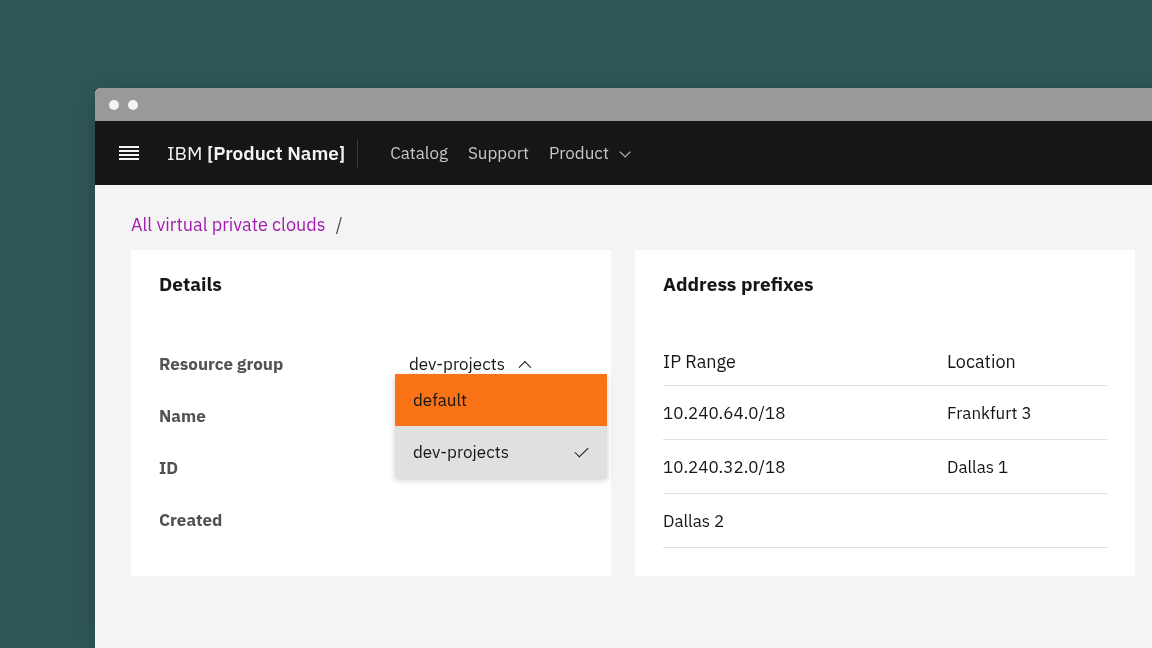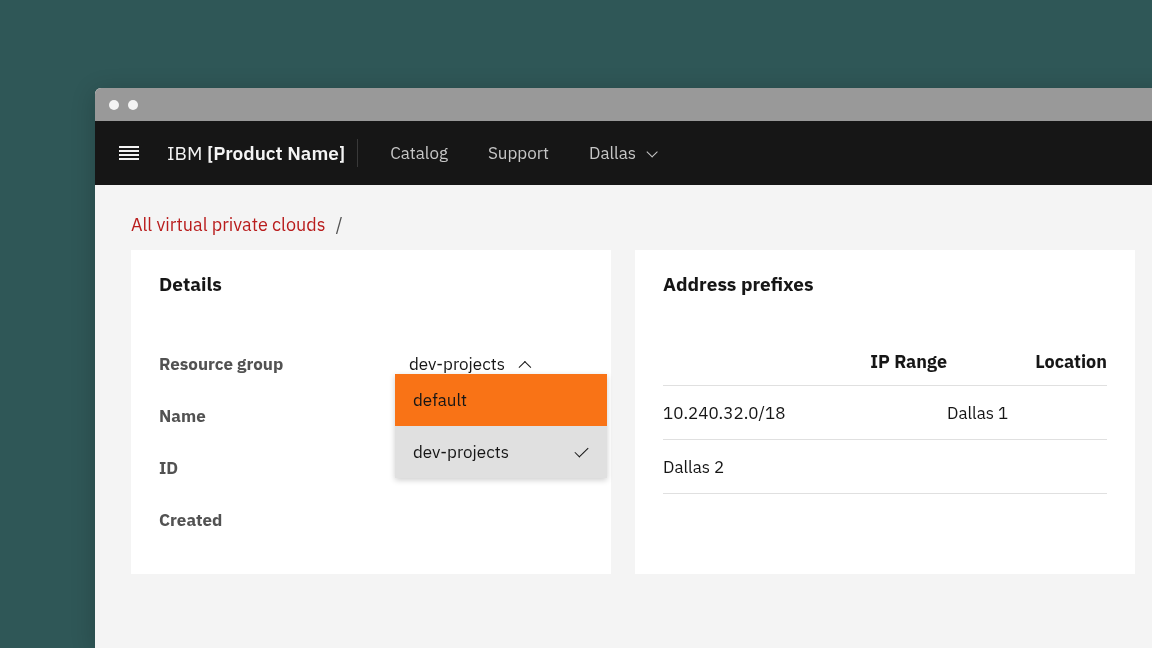--- a/index.html
+++ b/index.html
@@ -6,47 +6,47 @@
     body { background: #2f5757; width: 1152px; height: 648px; overflow: hidden; }
     .window { position: absolute; left: 95px; top: 88px; width: 1080px; background: #fff; border-radius: 6px 6px 0 0; box-shadow: 0 4px 24px rgba(0,0,0,0.2); }
     .titlebar { height: 33px; background: #999; border-radius: 6px 6px 0 0; display: flex; align-items: center; padding: 0 14px; gap: 9px; }
     .titlebar .dot { width: 10px; height: 10px; border-radius: 50%; background: #f4f4f4; }
     .header { height: 64px; background: #161616; display: flex; align-items: center; padding: 0 24px; color: #f4f4f4; }
     .menu-icon { width: 20px; height: 14px; display: flex; flex-direction: column; justify-content: space-between; margin-right: 28px; cursor: pointer; }
     .menu-icon span { display: block; height: 1.5px; background: #f4f4f4; }
     .brand { font-size: 19px; font-weight: 400; margin-right: 12px; }
     .brand b { font-weight: 600; }
     .header-divider { width: 1px; height: 28px; background: #393939; margin-right: 32px; }
-    .nav { display: flex; gap: 40px; }
+    .nav { display: flex; gap: 20px; }
     .nav-item { font-size: 17px; color: #c6c6c6; cursor: pointer; display: flex; align-items: center; gap: 10px; }
     .chevron-down-sm { width: 10px; height: 6px; }
     .chevron-down-sm::before { content: ''; display: block; width: 7px; height: 7px; border-right: 1.5px solid #c6c6c6; border-bottom: 1.5px solid #c6c6c6; transform: rotate(45deg) translateY(-3px); }
     .page { background: #f4f4f4; padding: 28px 36px 0; min-height: 463px; }
     .breadcrumb { font-size: 18px; margin-bottom: 14px; }
-    .breadcrumb a { color: #b91c1c; text-decoration: none; cursor: pointer; }
+    .breadcrumb a { color: #a21caf; text-decoration: none; cursor: pointer; }
     .breadcrumb .sep { color: #525252; margin: 0 6px; }
     .page-title { font-size: 38px; font-weight: 400; color: #161616; letter-spacing: 0; margin-bottom: 40px; }
     .cards { display: flex; gap: 24px; }
     .card { background: #fff; padding: 22px 28px 28px; }
     .card.details { width: 480px; position: relative; }
     .card.prefixes { width: 500px; }
     .card h2 { font-size: 19px; font-weight: 700; color: #161616; margin-bottom: 42px; }
     .detail-row { display: flex; align-items: center; height: 52px; }
     .detail-label { width: 250px; font-size: 17px; color: #525252; font-weight: bold; }
     .dropdown-trigger { display: flex; align-items: center; gap: 14px; font-size: 17px; color: #161616; cursor: pointer; }
     .chevron-up { width: 12px; height: 8px; }
     .chevron-up::before { content: ''; display: block; width: 8px; height: 8px; border-right: 1.5px solid #161616; border-bottom: 1.5px solid #161616; transform: rotate(-135deg) translate(-3px, -1px); }
     .dropdown-menu { position: absolute; left: 264px; top: 124px; width: 212px; background: #f97316; box-shadow: 0 2px 6px rgba(0,0,0,0.2); }
     .dropdown-item { height: 52px; padding: 0 18px; display: flex; align-items: center; justify-content: space-between; font-size: 17px; color: #161616; cursor: pointer; }
     .dropdown-item.selected { background: #e0e0e0; }
     .checkmark { width: 14px; height: 10px; }
     .checkmark::before { content: ''; display: block; width: 12px; height: 6px; border-left: 1.5px solid #161616; border-bottom: 1.5px solid #161616; transform: rotate(-45deg); }
     .table { width: 100%; }
     .table-header { display: flex; height: 48px; align-items: center; border-bottom: 1px solid #e0e0e0; }
-    .table-header .th { font-size: 18px; font-weight: 700; color: #161616; text-align: right; }
+    .table-header .th { font-size: 18px; font-weight: 400; color: #161616; }
     .table-row { display: flex; height: 54px; align-items: center; border-bottom: 1px solid #e0e0e0; }
     .table-row .td { font-size: 17px; color: #161616; }
     .col-ip { width: 284px; }
     .col-loc { flex: 1; }
   </style>
 </head>
 <body>
 
 <div class="window">
   <div class="titlebar">
@@ -62,21 +62,21 @@
         <span></span>
     </div>
     <div class="brand">
       <span>IBM </span><b>[Product Name]</b>
     </div>
     <div class="header-divider"></div>
     <div class="nav">
       <div class="nav-item">Catalog</div>
       <div class="nav-item">Support</div>
       <div class="nav-item">
-        <span>Dallas</span>
+        <span>Product</span>
         <span class="chevron-down-sm"></span>
       </div>
     </div>
   </div>
 
   <div class="page">
     <div class="breadcrumb">
       <a>All virtual private clouds</a>
       <span class="sep">/</span>
     </div>
@@ -114,20 +114,24 @@
       </div>
 
       <div class="card prefixes">
         <h2>Address prefixes</h2>
         <div class="table">
           <div class="table-header">
             <div class="th col-ip">IP Range</div>
             <div class="th col-loc">Location</div>
           </div>
           <div class="table-row">
+            <div class="td col-ip">10.240.64.0/18</div>
+            <div class="td col-loc">Frankfurt 3</div>
+          </div>
+          <div class="table-row">
             <div class="td col-ip">10.240.32.0/18</div>
             <div class="td col-loc">Dallas 1</div>
           </div>
           <div class="table-row">
             <div class="td col-loc">Dallas 2</div>
           </div>
         </div>
       </div>
 
     </div>

